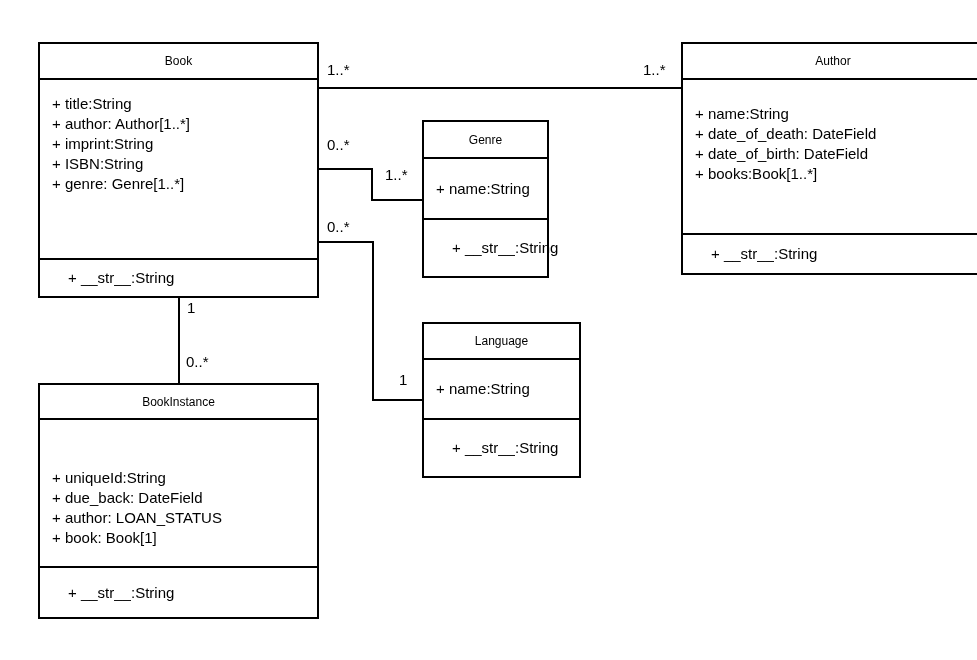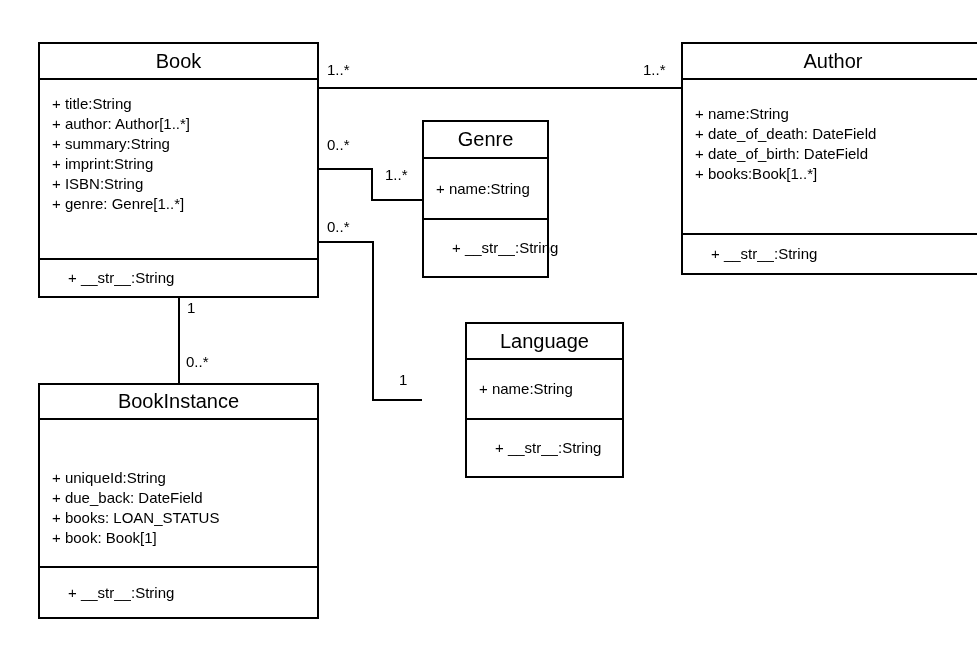--- a/index.html
+++ b/index.html
@@ -23,21 +23,21 @@
     background: #ffffff;
     display: flex;
     flex-direction: column;
   }
   .uml-title {
     box-sizing: border-box;
     border-bottom: 2px solid #000000;
     display: flex;
     align-items: center;
     justify-content: center;
-    font-size: 20px;
+    font-size: 12px;
     flex: 0 0 auto;
   }
   .uml-attrs {
     box-sizing: border-box;
     border-bottom: 2px solid #000000;
     padding-left: 12px;
     flex: 0 0 auto;
     display: flex;
     flex-direction: column;
   }
@@ -72,21 +72,20 @@
 </head>
 <body>
 
 <div class="canvas">
 
   <div class="uml-class" style="left:38px; top:42px; width:281px; height:256px;">
     <div class="uml-title" style="height:36px;">Book</div>
     <div class="uml-attrs" style="height:180px; padding-top:14px;">
       <div class="uml-line">+ title:String</div>
       <div class="uml-line">+ author: Author[1..*]</div>
-      <div class="uml-line">+ summary:String</div>
       <div class="uml-line">+ imprint:String</div>
       <div class="uml-line">+ ISBN:String</div>
       <div class="uml-line">+ genre: Genre[1..*]</div>
     </div>
     <div class="uml-methods">
       <div class="uml-line">+ __str__:String</div>
     </div>
   </div>
 
   <div class="uml-class" style="left:681px; top:42px; width:304px; height:233px;">
@@ -105,36 +104,36 @@
   <div class="uml-class" style="left:422px; top:120px; width:127px; height:158px;">
     <div class="uml-title" style="height:37px;">Genre</div>
     <div class="uml-attrs centered" style="height:61px;">
       <div class="uml-line">+ name:String</div>
     </div>
     <div class="uml-methods">
       <div class="uml-line">+ __str__:String</div>
     </div>
   </div>
 
-  <div class="uml-class" style="left:422px; top:322px; width:159px; height:156px;margin-left:43px;">
+  <div class="uml-class" style="left:422px; top:322px; width:159px; height:156px;">
     <div class="uml-title" style="height:36px;">Language</div>
     <div class="uml-attrs centered" style="height:60px;">
       <div class="uml-line">+ name:String</div>
     </div>
     <div class="uml-methods">
       <div class="uml-line">+ __str__:String</div>
     </div>
   </div>
 
   <div class="uml-class" style="left:38px; top:383px; width:281px; height:236px;">
     <div class="uml-title" style="height:35px;">BookInstance</div>
     <div class="uml-attrs" style="height:148px; padding-top:48px;">
       <div class="uml-line">+ uniqueId:String</div>
       <div class="uml-line">+ due_back: DateField</div>
-      <div class="uml-line">+ books: LOAN_STATUS</div>
+      <div class="uml-line">+ author: LOAN_STATUS</div>
       <div class="uml-line">+ book: Book[1]</div>
     </div>
     <div class="uml-methods">
       <div class="uml-line">+ __str__:String</div>
     </div>
   </div>
 
   <div class="edge" style="left:318px; top:87px; width:363px; height:2px;"></div>
   <span class="mult" style="left:327px; top:62px;">1..*</span>
   <span class="mult" style="left:643px; top:62px;">1..*</span>

